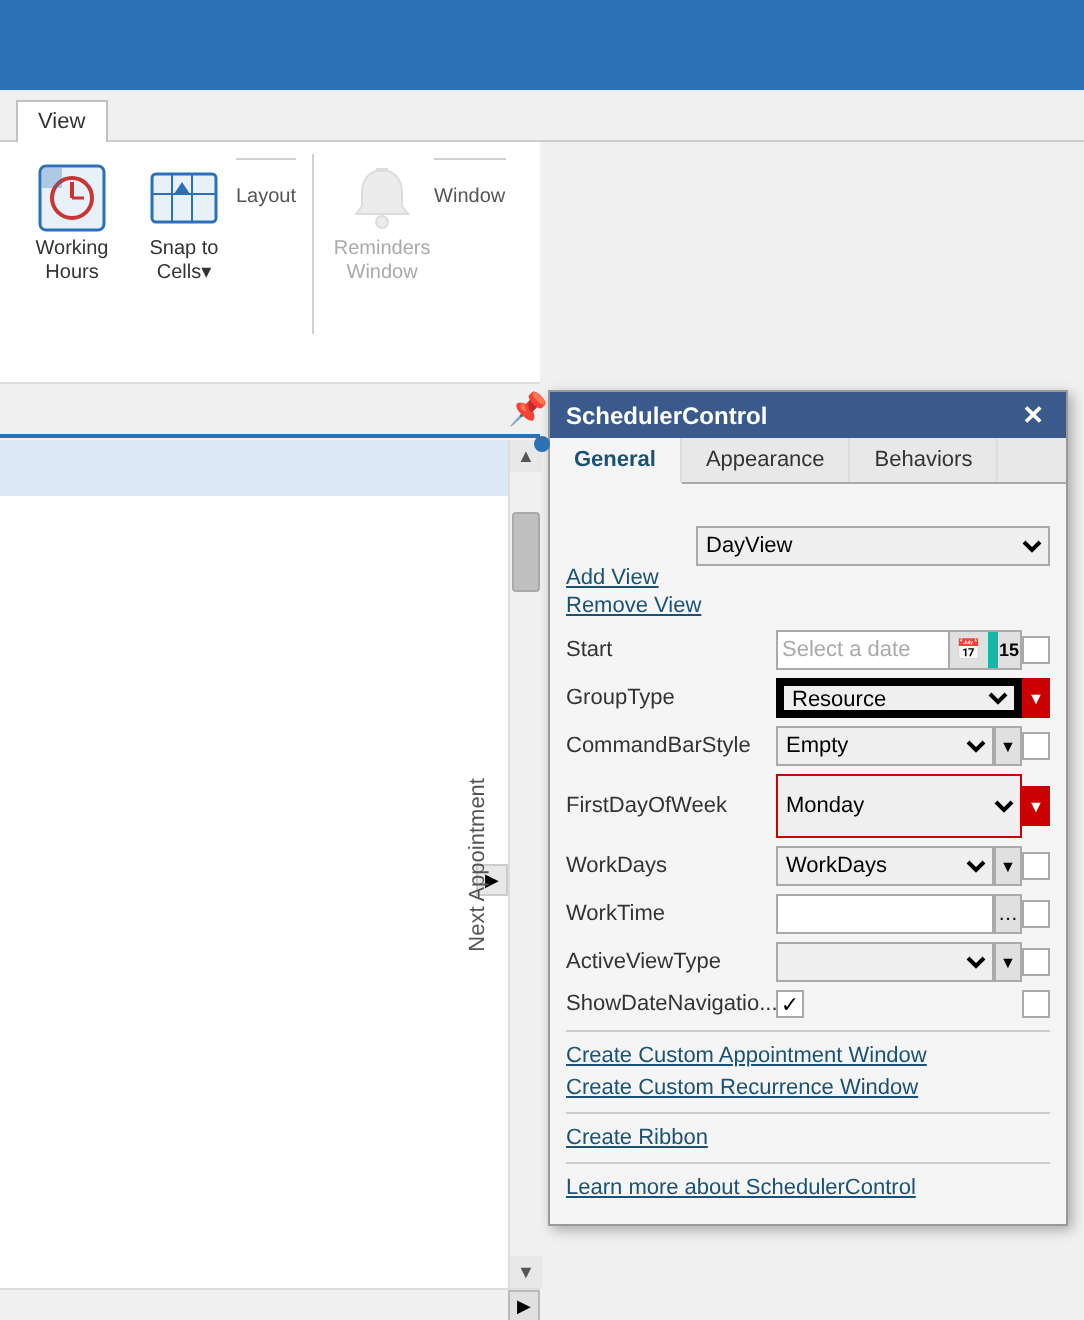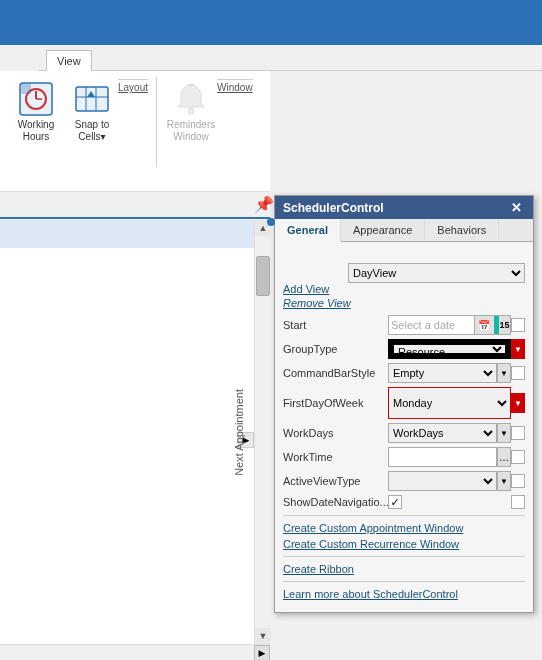--- a/index.html
+++ b/index.html
@@ -18,21 +18,20 @@
       background: #2a72b5;
     }
 
     .ribbon-tabs {
       display: flex;
       height: 26px;
       background: #f0f0f0;
       border-bottom: 1px solid #ccc;
       padding-left: 8px;
       align-items: flex-end;
-      margin-left: 38px;
     }
 
     .ribbon-tab {
       padding: 4px 10px;
       font-size: 11px;
       cursor: pointer;
       color: #333;
       border: 1px solid transparent;
       border-bottom: none;
       background: #fff;
@@ -72,22 +71,21 @@
     .ribbon-btn.disabled .ribbon-btn-label {
       color: #aaa;
     }
 
     .ribbon-group-label {
       text-align: center;
       font-size: 10px;
       color: #555;
       border-top: 1px solid #d0d0d0;
       margin-top: 2px;
-      padding-top: 2px;
-      text-decoration: underline;
+      padding-top: 13px;
     }
 
     .ribbon-group-wrapper {
       display: flex;
       flex-direction: row;
     }
 
     .ribbon-group-content {
       display: flex;
       flex-direction: row;
@@ -398,38 +396,38 @@
   <div class="panel-content">
 
     <div class="add-view-row">
       <span class="add-view-label">Add View</span>
       <div style="flex:1; display:flex; align-items:center; gap:2px;">
         <select style="flex:1; height:20px; border:1px solid #aaa; font-size:11px;">
           <option>DayView</option>
         </select>
       </div>
     </div>
-    <div style="margin-bottom:6px;font-style:italic;">
+    <div style="margin-bottom:6px;">
       <span class="remove-view-label">Remove View</span>
     </div>
 
     <div class="panel-row">
       <span class="panel-row-label">Start</span>
       <div class="date-input">
         <span class="date-input-text">Select a date</span>
         <div class="date-btn">📅</div>
         <div style="width:16px; height:18px; background:#e0e0e0; border-left:5px solid #14b8a6; display:flex; align-items:center; justify-content:center; font-size:9px; font-weight:bold; cursor:pointer;">15</div>
       </div>
       <div class="panel-checkbox"></div>
     </div>
 
     <div class="panel-row">
       <span class="panel-row-label">GroupType</span>
       <div style="flex:1; display:flex; align-items:center; gap:0;">
-        <select style="flex:1; height:20px; border:6px solid #000000; font-size:11px;">
+        <select style="flex:1; height:20px; border:4px solid #000000; font-size:11px;">
           <option>Resource</option>
         </select>
         <div style="width:14px; height:20px; background:#cc0000; border:1px solid #cc0000; display:flex; align-items:center; justify-content:center; cursor:pointer; font-size:8px; color:#fff;">▼</div>
       </div>
     </div>
 
     <div class="panel-row">
       <span class="panel-row-label">CommandBarStyle</span>
       <div style="flex:1; display:flex; align-items:center; gap:0;">
         <select style="flex:1; height:20px; border:1px solid #aaa; font-size:11px;">

